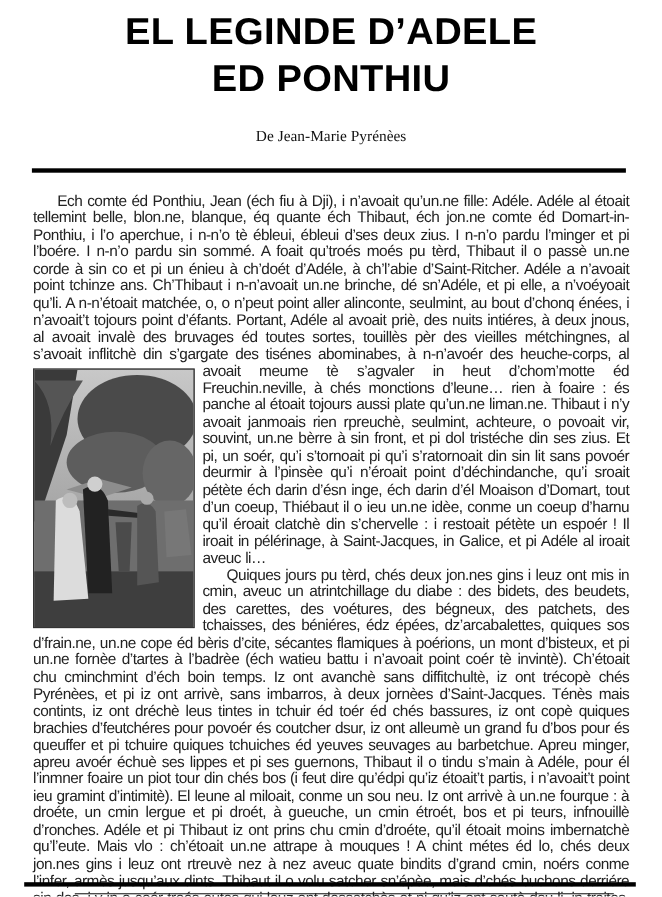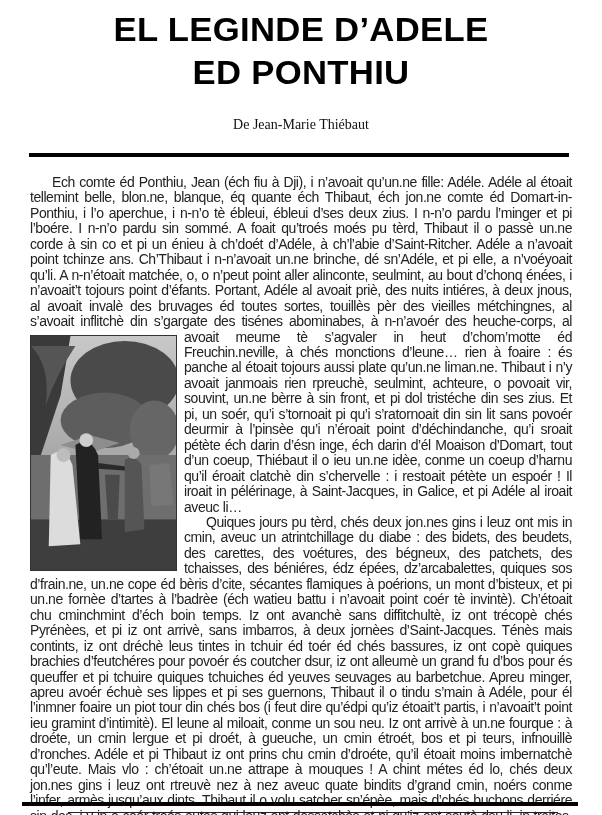--- a/index.html
+++ b/index.html
@@ -31,21 +31,21 @@
   .figure svg { display:block; width:100%; height:100%; }
 </style>
 </head>
 <body>
 
 <div class="title">
   <div>EL LEGINDE D’ADELE</div>
   <div>ED PONTHIU</div>
 </div>
 
-<div class="author">De Jean-Marie Thiébaut</div>
+<div class="author">De Jean-Marie Pyrénèes</div>
 
 <div class="rule-top"></div>
 
 <div class="body-text">
   <p><span id="p1a">Ech comte éd Ponthiu, Jean (éch fiu à Dji), i n’avoait qu’un.ne fille: Adéle. Adéle al étoait tellemint belle, blon.ne, blanque, éq quante éch Thibaut, éch jon.ne comte éd Domart-in-Ponthiu, i l’o aperchue, i n-n’o tè ébleui, ébleui d’ses deux zius. I n-n’o pardu l’minger et pi l’boére. I n-n’o pardu sin sommé. A foait qu’troés moés pu tèrd, Thibaut il o passè un.ne corde à sin co et pi un énieu à ch’doét d’Adéle, à ch’l’abie d’Saint-Ritcher. Adéle a n’avoait point tchinze ans. Ch’Thibaut i n-n’avoait un.ne brinche, dé sn’Adéle, et pi elle, a n’voéyoait qu’li. A n-n’étoait matchée, o, o n’peut point aller alinconte, seulmint, au bout d’chonq énées, i n’avoait’t tojours point d’éfants. Portant, Adéle al avoait priè, des nuits intiéres, à deux jnous, al avoait invalè des bruvages éd toutes sortes, touillès pèr des vieilles métchingnes, al s’avoait inflitchè din s’gargate des tisénes abominabes, à n-n’avoér des heuche-corps, al avoait meume tè s’agvaler </span><span class="figure" id="fig">
         <svg viewBox="0 0 147 236" preserveAspectRatio="none">
       <defs>
         <linearGradient id="sky" x1="0" y1="0" x2="0" y2="1">
           <stop offset="0" stop-color="#c8c8c8"></stop>
           <stop offset="1" stop-color="#8a8a8a"></stop>

